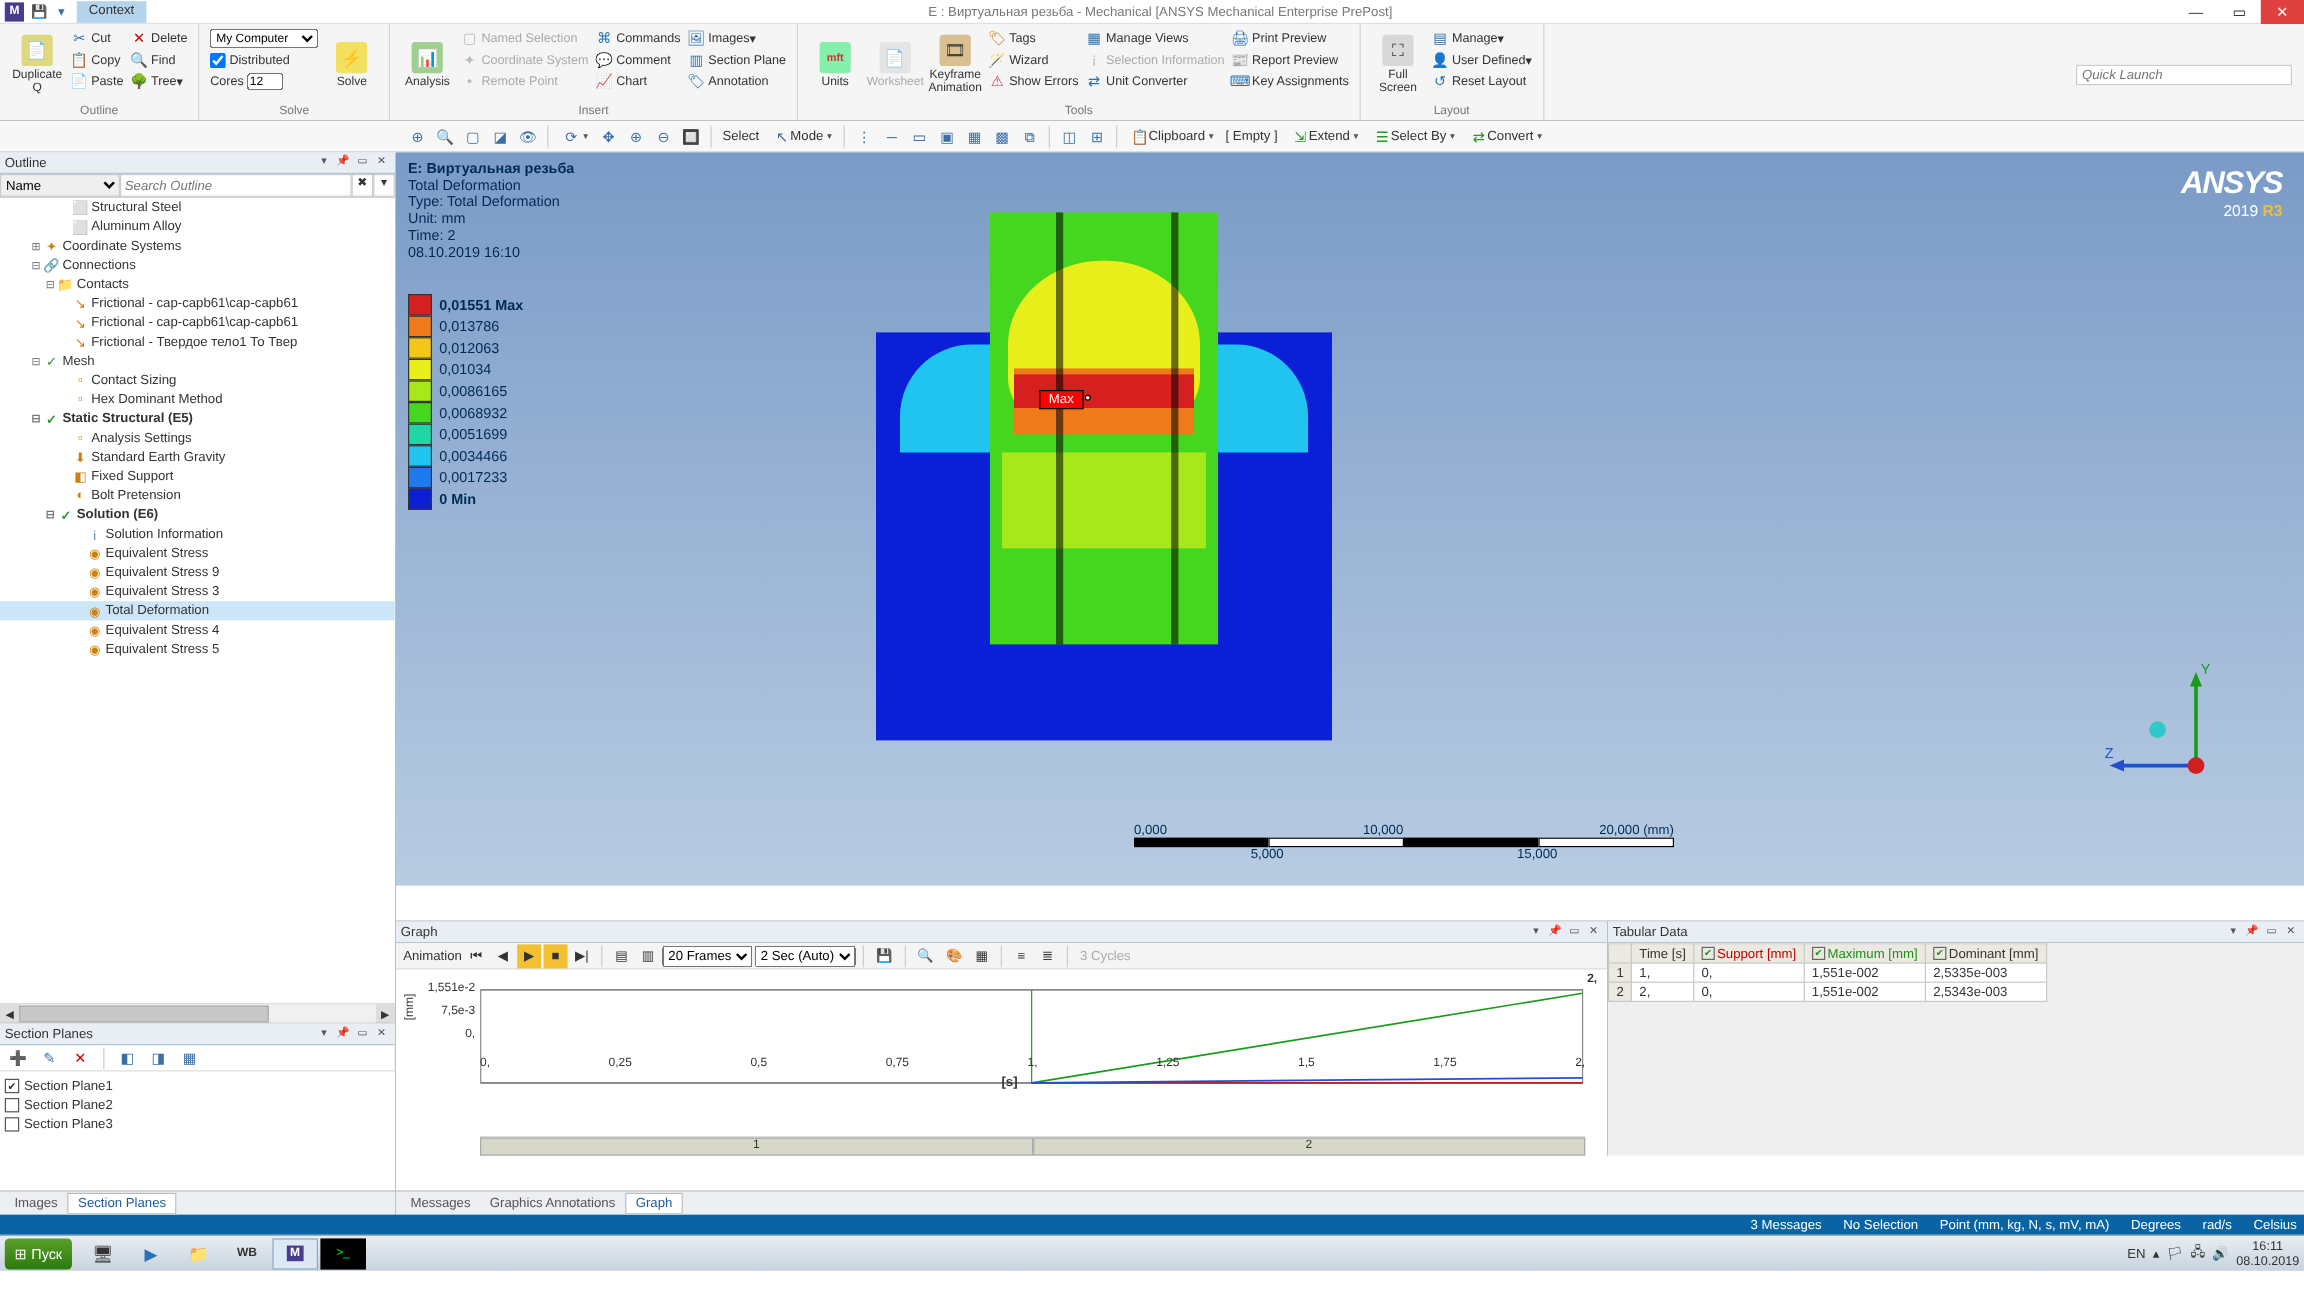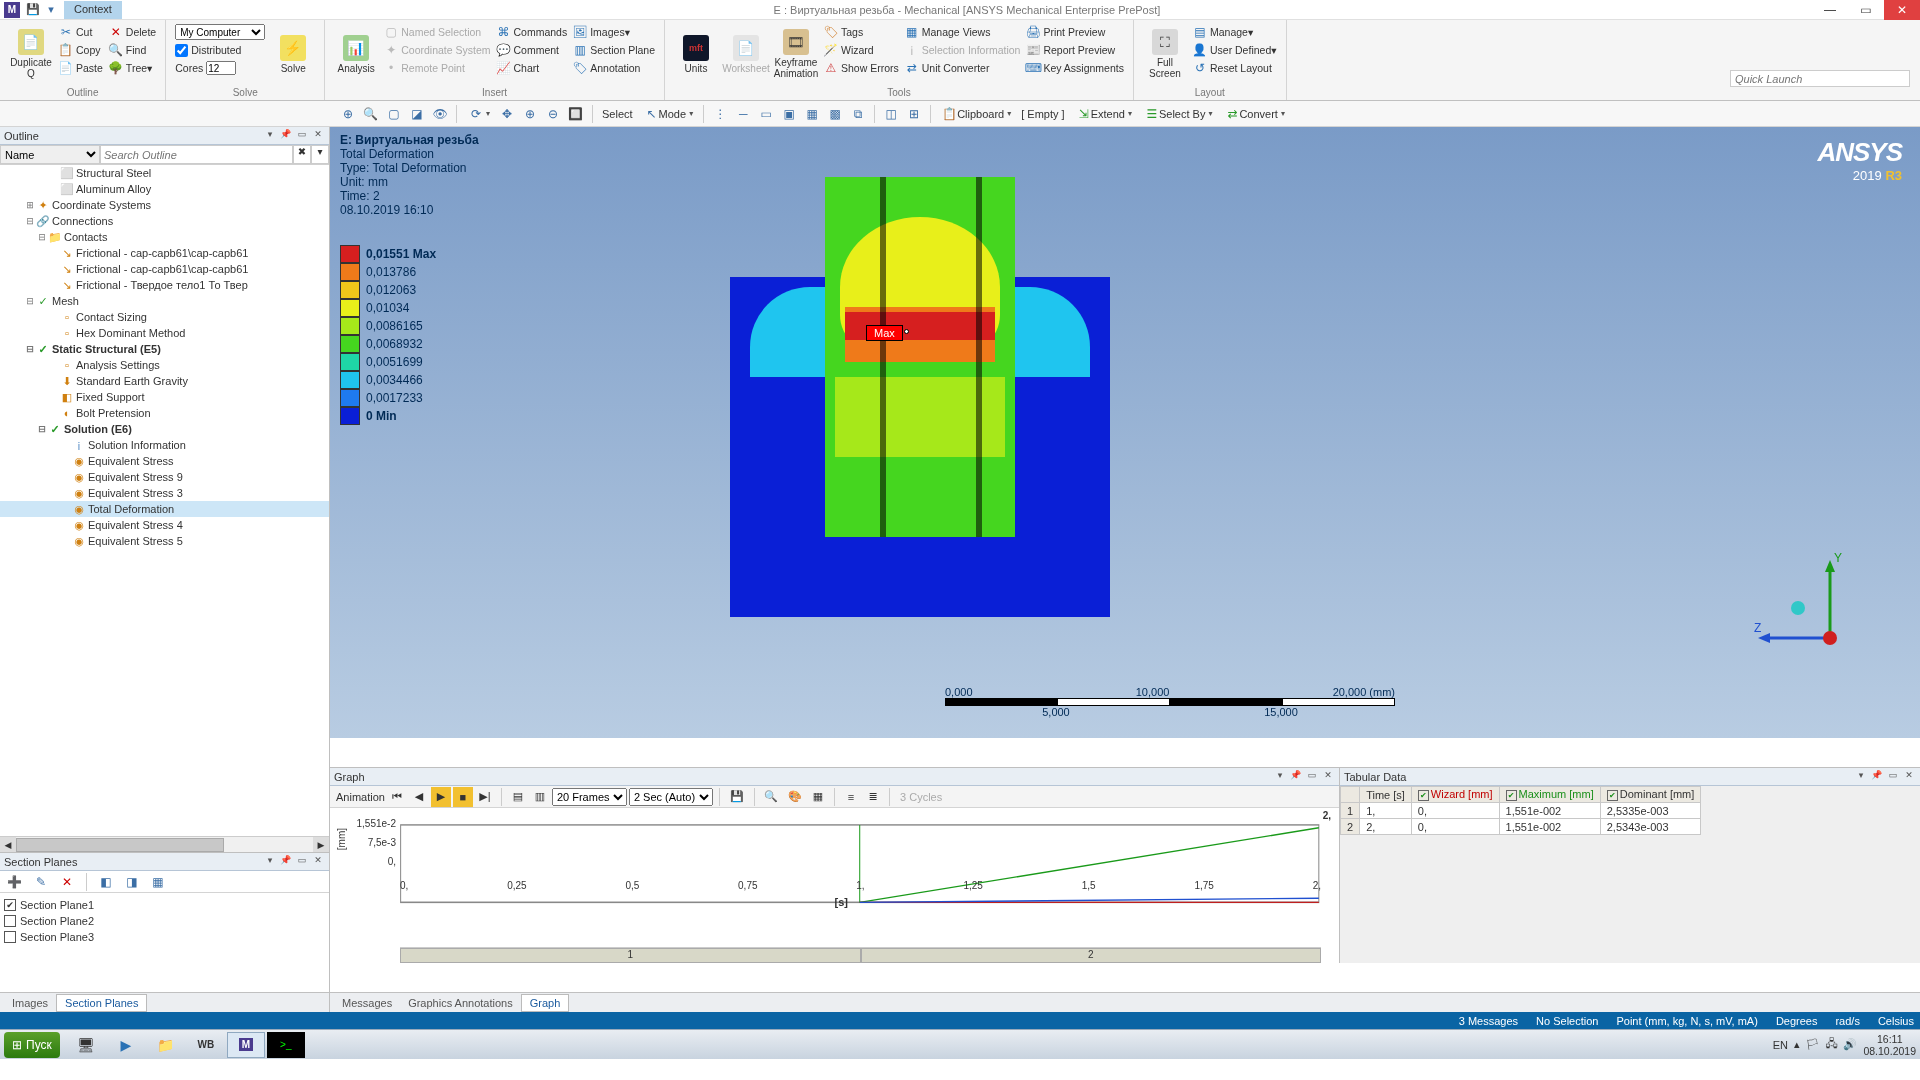--- a/index.html
+++ b/index.html
@@ -22,21 +22,21 @@
 .ctx-tab { background: #b3d4ec; color: #333; padding: 2px 10px; font-size: 11px; margin-left: 4px; height: 18px; }
 .ribbon-body { height: 80px; background: #f5f5f5; display: flex; }
 .rgroup { border-right: 1px solid #d4d4d4; padding: 3px 6px 1px 6px; display: flex; flex-direction: column; justify-content: space-between; }
 .rgroup-label { text-align: center; font-size: 10px; color: #777; height: 12px; }
 .rbtn-big { display: flex; flex-direction: column; align-items: center; justify-content: center; width: 50px; height: 62px; font-size: 10px; text-align: center; cursor: default; }
 .rbtn-big .ico { width: 26px; height: 26px; background: #d0d0d0; border-radius: 3px; margin-bottom: 2px; display: flex; align-items: center; justify-content: center; font-size: 14px; }
 .rbtn-sm { display: flex; align-items: center; font-size: 10.5px; height: 18px; padding: 0 3px; white-space: nowrap; }
 .rbtn-sm .ico { width: 14px; height: 14px; display: inline-flex; align-items: center; justify-content: center; margin-right: 3px; color: #2a72b5; font-size: 12px; }
 .rstack { display: flex; flex-direction: column; justify-content: flex-start; height: 62px; }
 .rrow { display: flex; align-items: flex-start; }
-.ql { position: absolute; right: 10px; top: 50px; text-decoration: underline; }
+.ql { position: absolute; right: 10px; top: 34px; text-decoration: underline; }
 .ql input { width: 180px; height: 17px; border: 1px solid #ccc; font-size: 11px; padding: 0 4px; font-style: italic; color: #999; }
 
 
 #sec-tb { height: 26px; background: #f7f7f7; border-bottom: 1px solid #d4d4d4; display: flex; align-items: center; padding: 0 6px; gap: 1px; position: relative; }
 .tbtn { height: 20px; min-width: 20px; padding: 0 3px; display: inline-flex; align-items: center; justify-content: center; font-size: 11px; color: #333; border: 1px solid transparent; }
 .tbtn .ico { width: 14px; height: 14px; display: inline-flex; align-items: center; justify-content: center; color: #3b6ea5; font-size: 12px; }
 .tsep { width: 1px; height: 18px; background: #ccc; margin: 0 4px; }
 .tdrop { padding: 0 4px 0 6px; }
 .tdrop::after { content: "▾"; font-size: 8px; margin-left: 3px; color: #555; }
 
@@ -245,21 +245,21 @@
               <span>Annotation</span>
             </span>
         </div>
       </div>
       <div class="rgroup-label">Insert</div>
     </div>
 
     <div class="rgroup">
       <div class="rrow">
         <div class="rbtn-big">
-            <div class="ico" style="background:#0f172a;color:#c33;font-size:9px;font-weight:bold;">mft</div>
+            <div class="ico" style="background:#86efac;color:#c33;font-size:9px;font-weight:bold;">mft</div>
             <span>Units</span>
           </div>
         <div class="rbtn-big" style="color:#aaa;">
             <div class="ico" style="background:#e4e4e4;">📄</div>
             <span>Worksheet</span>
           </div>
         <div class="rbtn-big">
             <div class="ico" style="background:#d8c090;">🎞</div>
             <span>Keyframe Animation</span>
           </div>
@@ -799,21 +799,21 @@
             <span class="pbtn">📌</span>
             <span class="pbtn">▭</span>
             <span class="pbtn">✕</span>
           </div>
         <div id="tabular-grid">
           <table class="tg-table">
             <tbody>
                 <tr>
               <th class="rownum"></th>
               <th>Time [s]</th>
-              <th><span class="cb2 on"></span><span class="col-min">Wizard [mm]</span></th>
+              <th><span class="cb2 on"></span><span class="col-min">Support [mm]</span></th>
               <th><span class="cb2 on"></span><span class="col-max">Maximum [mm]</span></th>
               <th><span class="cb2 on"></span><span>Dominant [mm]</span></th>
             </tr>
             </tbody>
               <tbody id="tabular-body">
                 <tr>
                   <td class="rownum">1</td>
                   <td>1,</td>
                   <td>0,</td>
                   <td>1,551e-002</td>

